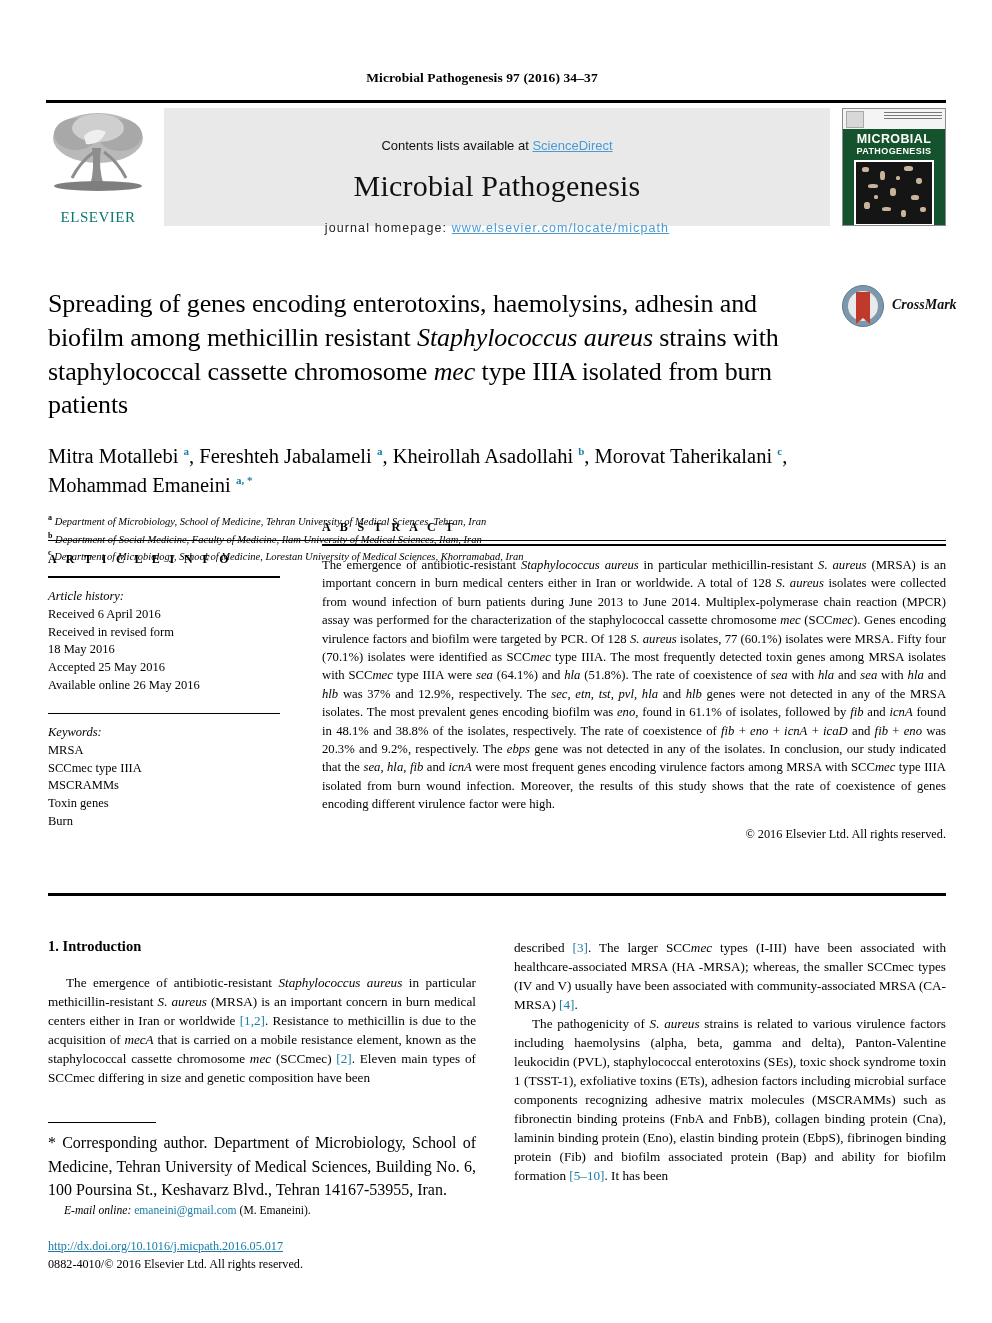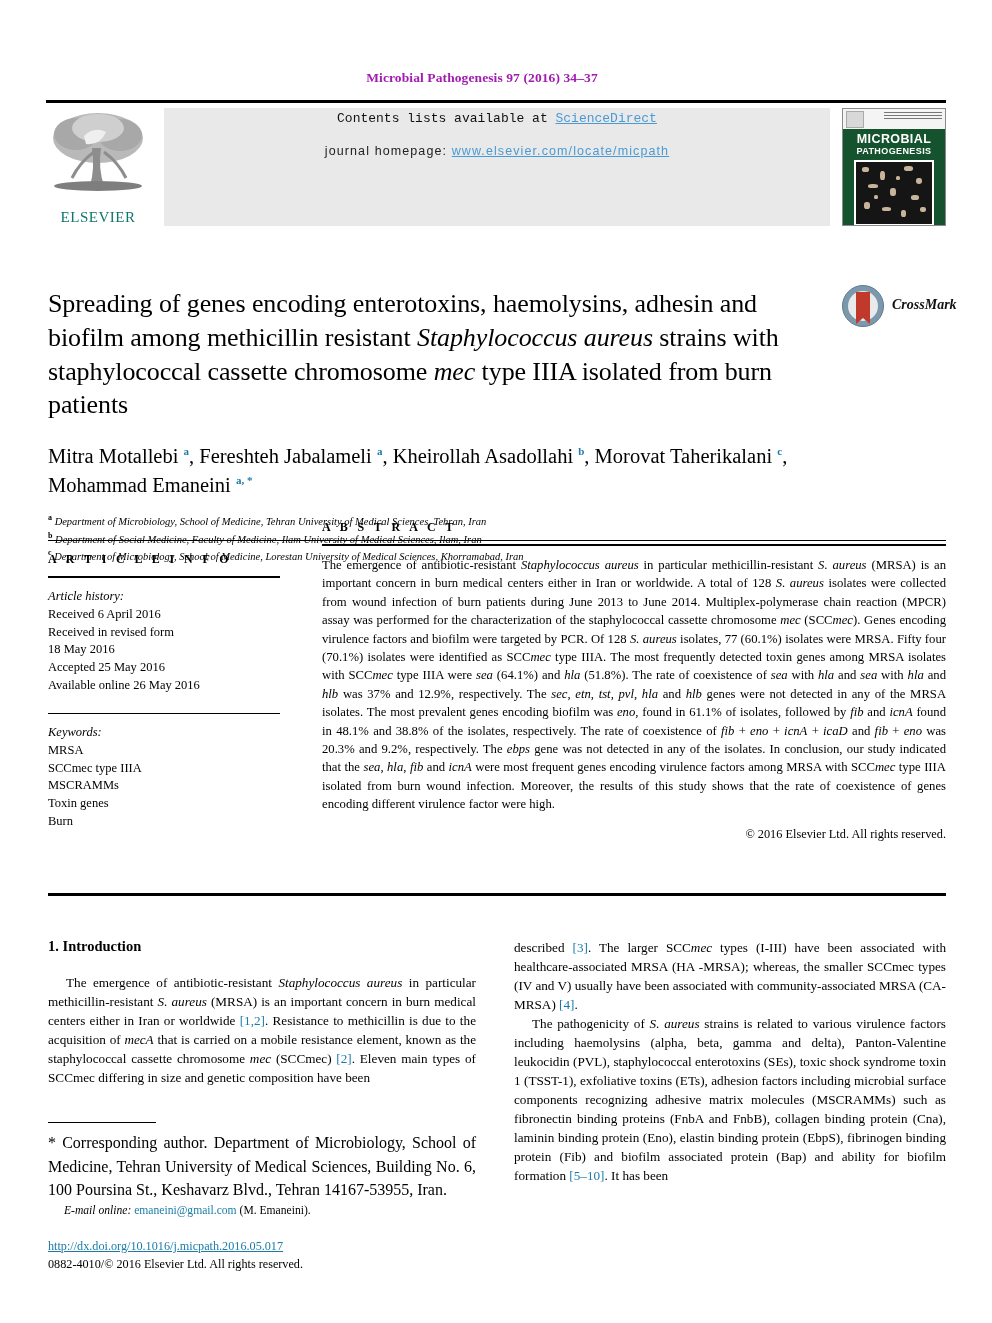--- a/index.html
+++ b/index.html
@@ -26,21 +26,21 @@
 
   
   .running-head {
     position: absolute;
     top: 70px;
     left: 0;
     width: 964px;
     text-align: center;
     font-size: 13.5px;
     font-weight: bold;
-    color: #a21caf;
+    color: #000000;
     letter-spacing: .1px;
   }
 
   
   .masthead {
     position: absolute;
     top: 100px;
     left: 46px;
     width: 900px;
     height: 132px;
@@ -80,22 +80,22 @@
   .mast-center {
     position: absolute;
     top: 8px;
     left: 118px;
     width: 666px;
     height: 118px;
     background: #e9e9e9;
     text-align: center;
   }
   .contents-line {
-    padding-top: 3px;
-    font-family: Liberation Mono, monospace;
+    padding-top: 30px;
+    font-family: Liberation Sans, sans-serif;
     font-size: 13px;
     color: #111;
   }
   .contents-line .sd {
     color: #4a9ad4;
   }
   .journal-name {
     margin-top: 16px;
     font-family: "Liberation Serif", serif;
     font-size: 30px;
@@ -435,20 +435,21 @@
           </g>
         </svg>
       </div>
       <div class="elsevier-word">ELSEVIER</div>
     </div>
 
     <div class="mast-center">
       <div class="contents-line">
         <span>Contents lists available at </span><a class="sd" href="#">ScienceDirect</a>
       </div>
+      <div class="journal-name">Microbial Pathogenesis</div>
       <div class="homepage-line">
         <span>journal homepage: </span><a class="url" href="#">www.elsevier.com/locate/micpath</a>
       </div>
     </div>
 
     <div class="cover-thumb">
       <div class="cover-top-strip">
         <div class="cover-mini-els"></div>
         <div class="cover-mini-lines">
           <i></i>

